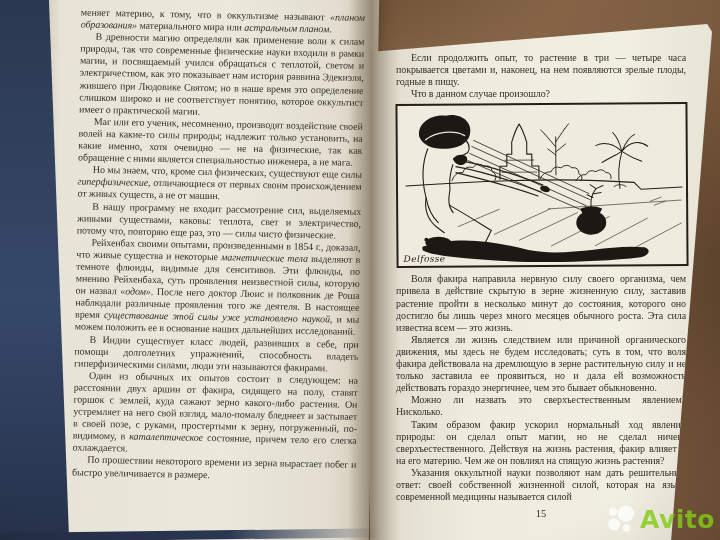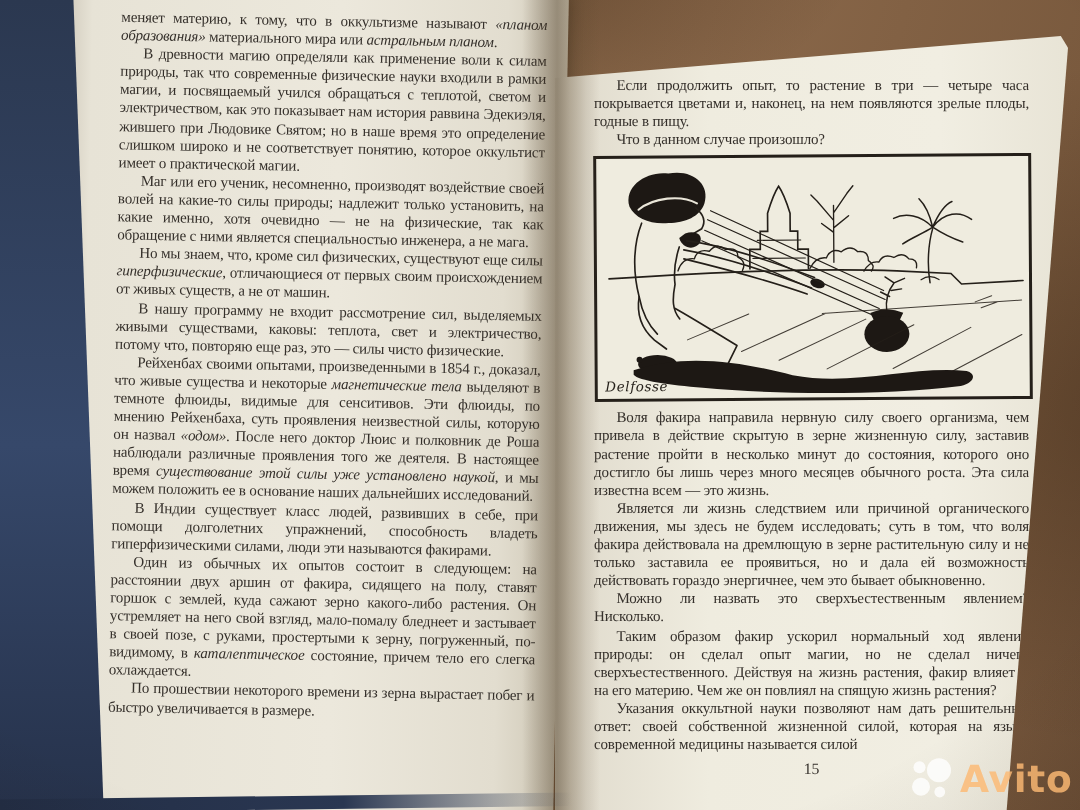--- a/index.html
+++ b/index.html
@@ -37,21 +37,21 @@
   
   .illustration{position:relative;width:292px;height:164px;margin:3px auto 6px auto;
     border:2px solid #241f19;box-sizing:border-box;background:#efecdf;transform:rotate(-.4deg);}
   .illustration svg{display:block;}
   .signature{position:absolute;left:5px;bottom:2px;font:italic 9px "DejaVu Serif",serif;
     color:#241f19;letter-spacing:.4px;}
   .page-number{text-align:center;font-size:10.5px;margin-top:5px;color:#35302b;}
   
   .watermark{position:absolute;right:5px;bottom:6px;z-index:6;display:flex;align-items:center;
     gap:4px;opacity:.82;}
-  .watermark .wm-label{font:bold 25px/1 "DejaVu Sans",sans-serif;color:#fdba74;letter-spacing:.5px;}
+  .watermark .wm-label{font:bold 25px/1 "DejaVu Sans",sans-serif;color:#84cc16;letter-spacing:.5px;}
 </style>
 </head>
 <body>
 
 <div class="scene">
   <div class="backdrop"></div>
 
   <div class="page page-left">
     <div class="page-text" id="left-text">
         <p class="para no-indent"><span>меняет материю, к тому, что в оккультизме называют </span><i>«планом образования»</i><span> материального мира или </span><i>астральным планом</i><span>.</span></p>

